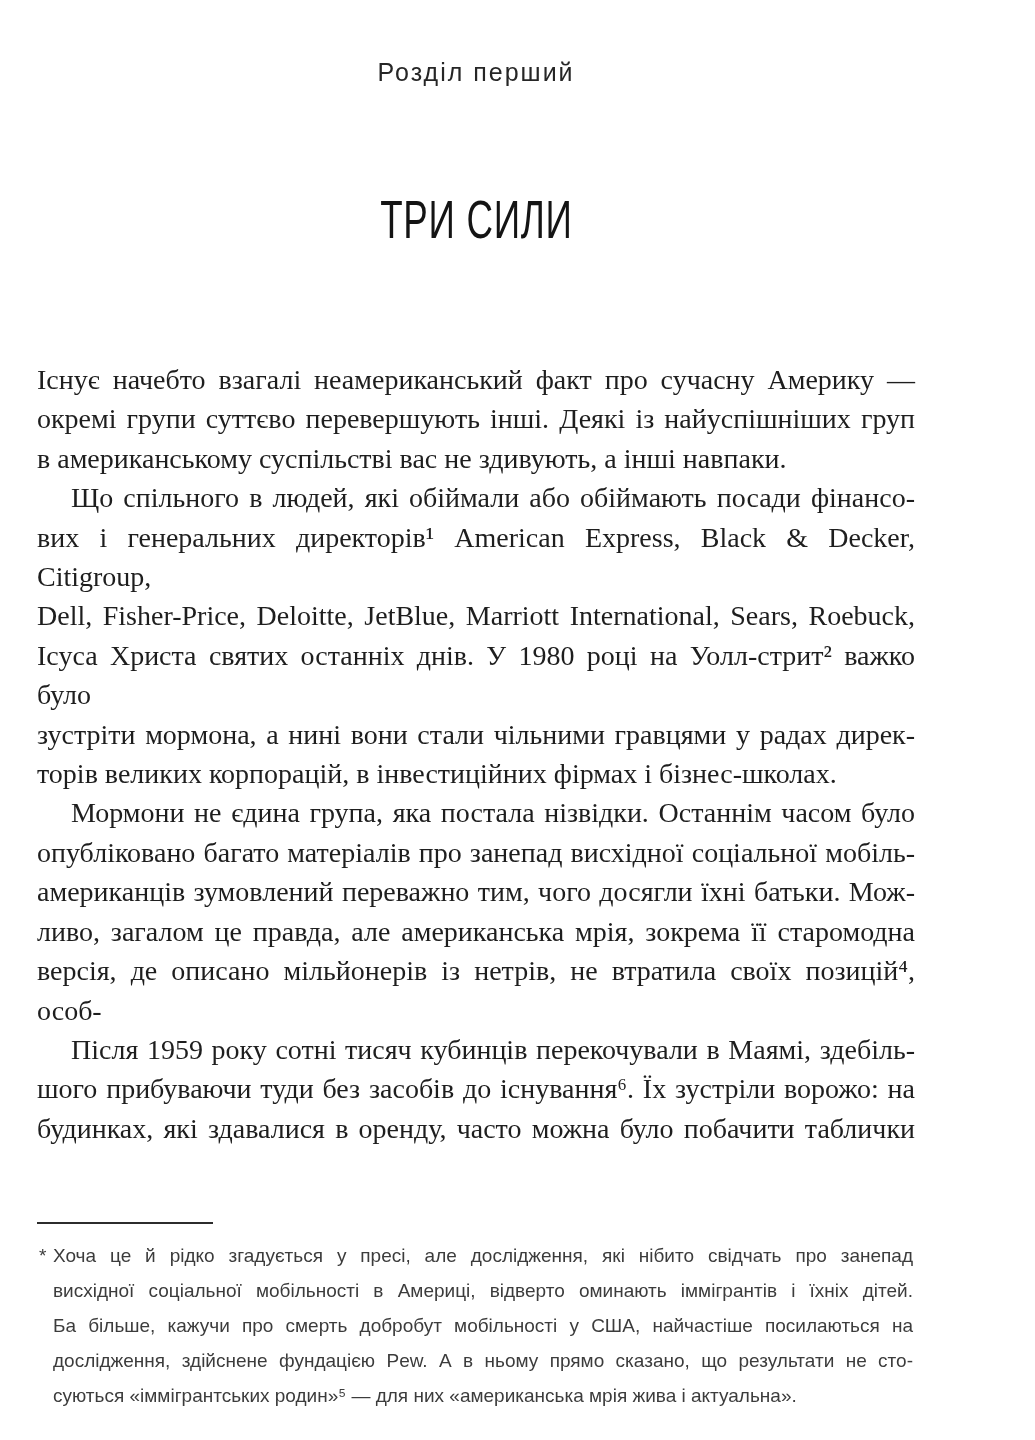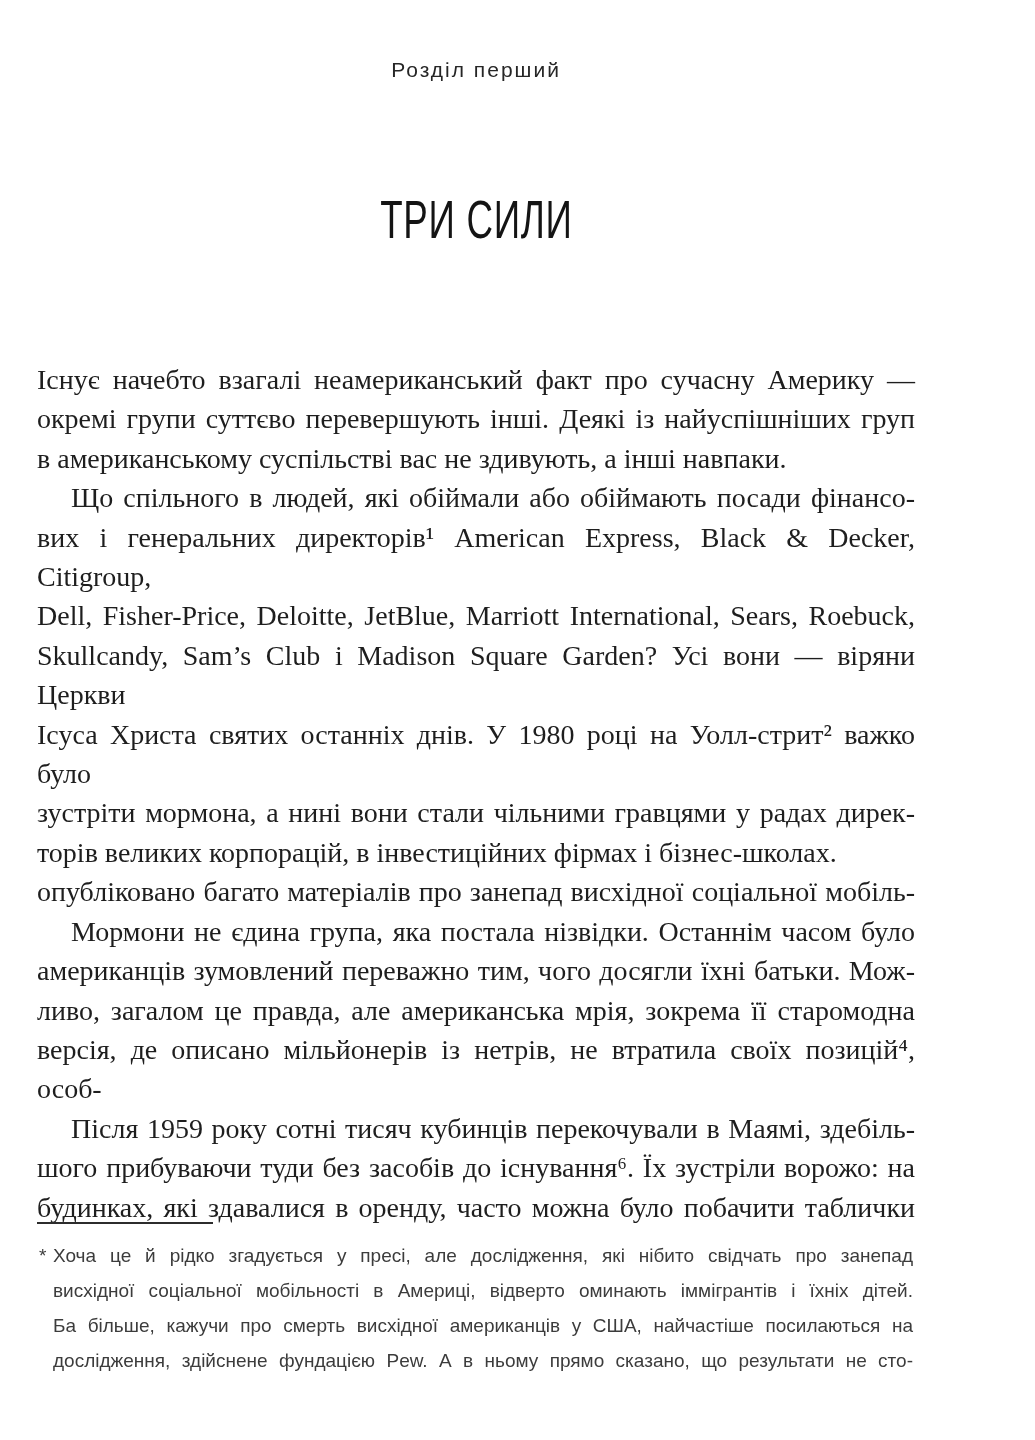--- a/index.html
+++ b/index.html
@@ -9,21 +9,21 @@
     height: 1440px;
     background: #ffffff;
     overflow: hidden;
     font-family: "Liberation Serif", "DejaVu Serif", serif;
   }
   .chapter-label {
     position: absolute;
     left: 37px; top: 58px; width: 878px;
     text-align: center;
     font-family: "Liberation Sans", "DejaVu Sans", sans-serif;
-    font-size: 21px;
+    font-size: 25px;
     letter-spacing: 2px;
     color: #262626;
   }
   .chapter-title {
     position: absolute;
     left: 37px; top: 188px; width: 878px;
     margin: 0;
     text-align: center;
     font-family: "Liberation Sans", "DejaVu Sans", sans-serif;
     font-weight: normal;
@@ -84,38 +84,38 @@
     <span class="title-inner">ТРИ СИЛИ</span>
   </h1>
 
   <div class="body-text">
       <div class="line">Існує начебто взагалі неамериканський факт про сучасну Америку —</div>
       <div class="line">окремі групи суттєво перевершують інші. Деякі із найуспішніших груп</div>
       <div class="line last">в американському суспільстві вас не здивують, а інші навпаки.</div>
       <div class="line indent">Що спільного в людей, які обіймали або обіймають посади фінансо-</div>
       <div class="line">вих і генеральних директорів¹ American Express, Black &amp; Decker, Citigroup,</div>
       <div class="line">Dell, Fisher-Price, Deloitte, JetBlue, Marriott International, Sears, Roebuck,</div>
-      <div class="line">Skullcandy, Sam’s Club і Madison Square Garden? Усі вони — віряни Церкви</div>
       <div class="line">Ісуса Христа святих останніх днів. У 1980 році на Уолл-стрит² важко було</div>
       <div class="line">зустріти мормона, а нині вони стали чільними гравцями у радах дирек-</div>
       <div class="line last">торів великих корпорацій, в інвестиційних фірмах і бізнес-школах.</div>
+      <div class="line indent">Мормони не єдина група, яка постала нізвідки. Останнім часом було</div>
       <div class="line">опубліковано багато матеріалів про занепад висхідної соціальної мобіль-</div>
-      <div class="line indent">Мормони не єдина група, яка постала нізвідки. Останнім часом було</div>
       <div class="line">американців зумовлений переважно тим, чого досягли їхні батьки. Мож-</div>
       <div class="line">ливо, загалом це правда, але американська мрія, зокрема її старомодна</div>
       <div class="line">версія, де описано мільйонерів із нетрів, не втратила своїх позицій⁴, особ-</div>
       <div class="line indent">Після 1959 року сотні тисяч кубинців перекочували в Маямі, здебіль-</div>
       <div class="line">шого прибуваючи туди без засобів до існування⁶. Їх зустріли ворожо: на</div>
       <div class="line">будинках, які здавалися в оренду, часто можна було побачити таблички</div>
     </div>
 
   <div class="footnote-rule"></div>
 
   <div class="footnote">
     <span class="footnote-marker">*</span>
     <div class="footnote-text">
         <div class="line">Хоча це й рідко згадується у пресі, але дослідження, які нібито свідчать про занепад</div>
         <div class="line">висхідної соціальної мобільності в Америці, відверто оминають іммігрантів і їхніх дітей.</div>
-        <div class="line">Ба більше, кажучи про смерть висхідної американців у США, найчастіше посилаються на</div>
+        <div class="line">Ба більше, кажучи про смерть добробут мобільності у США, найчастіше посилаються на</div>
         <div class="line">дослідження, здійснене фундацією Pew. А в ньому прямо сказано, що результати не сто-</div>
+        <div class="line last">суються «іммігрантських родин»⁵ — для них «американська мрія жива і актуальна».</div>
       </div>
   </div>
 </div>
 
 </body></html>

